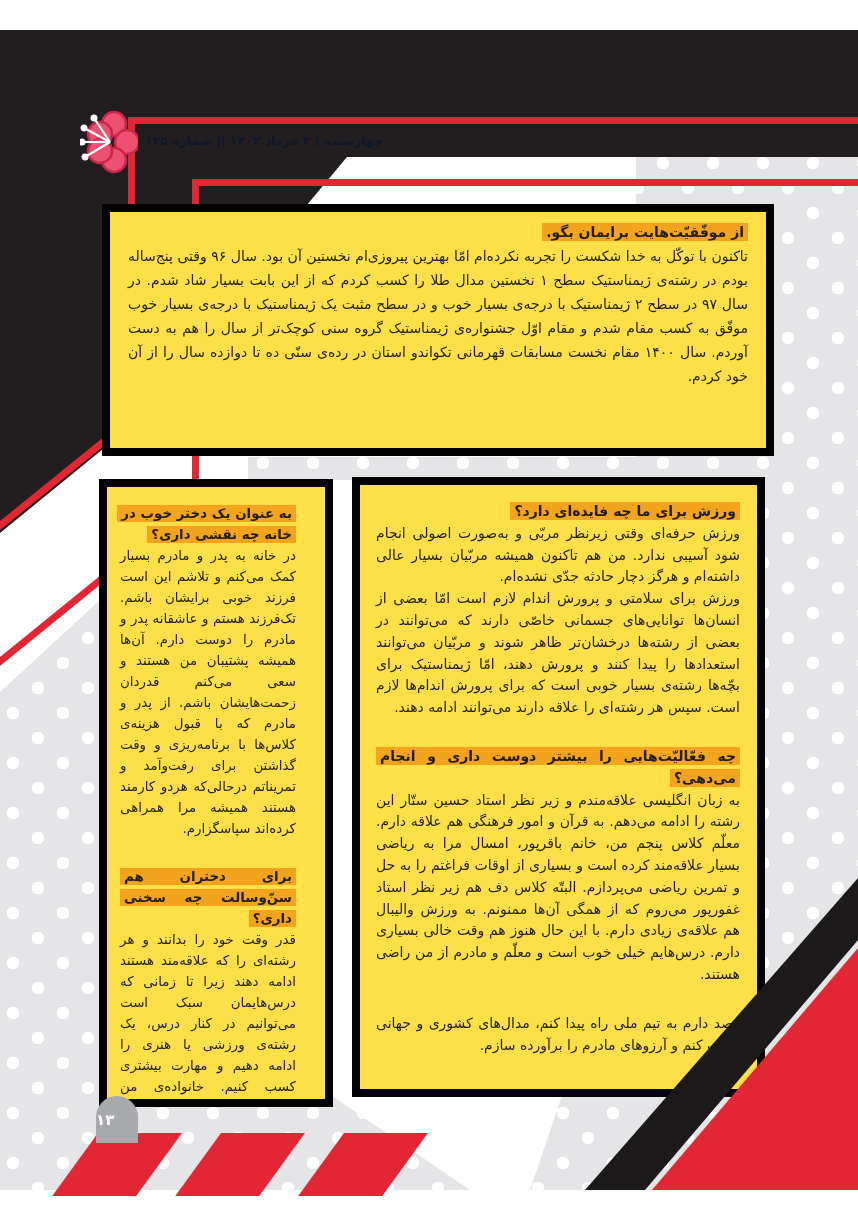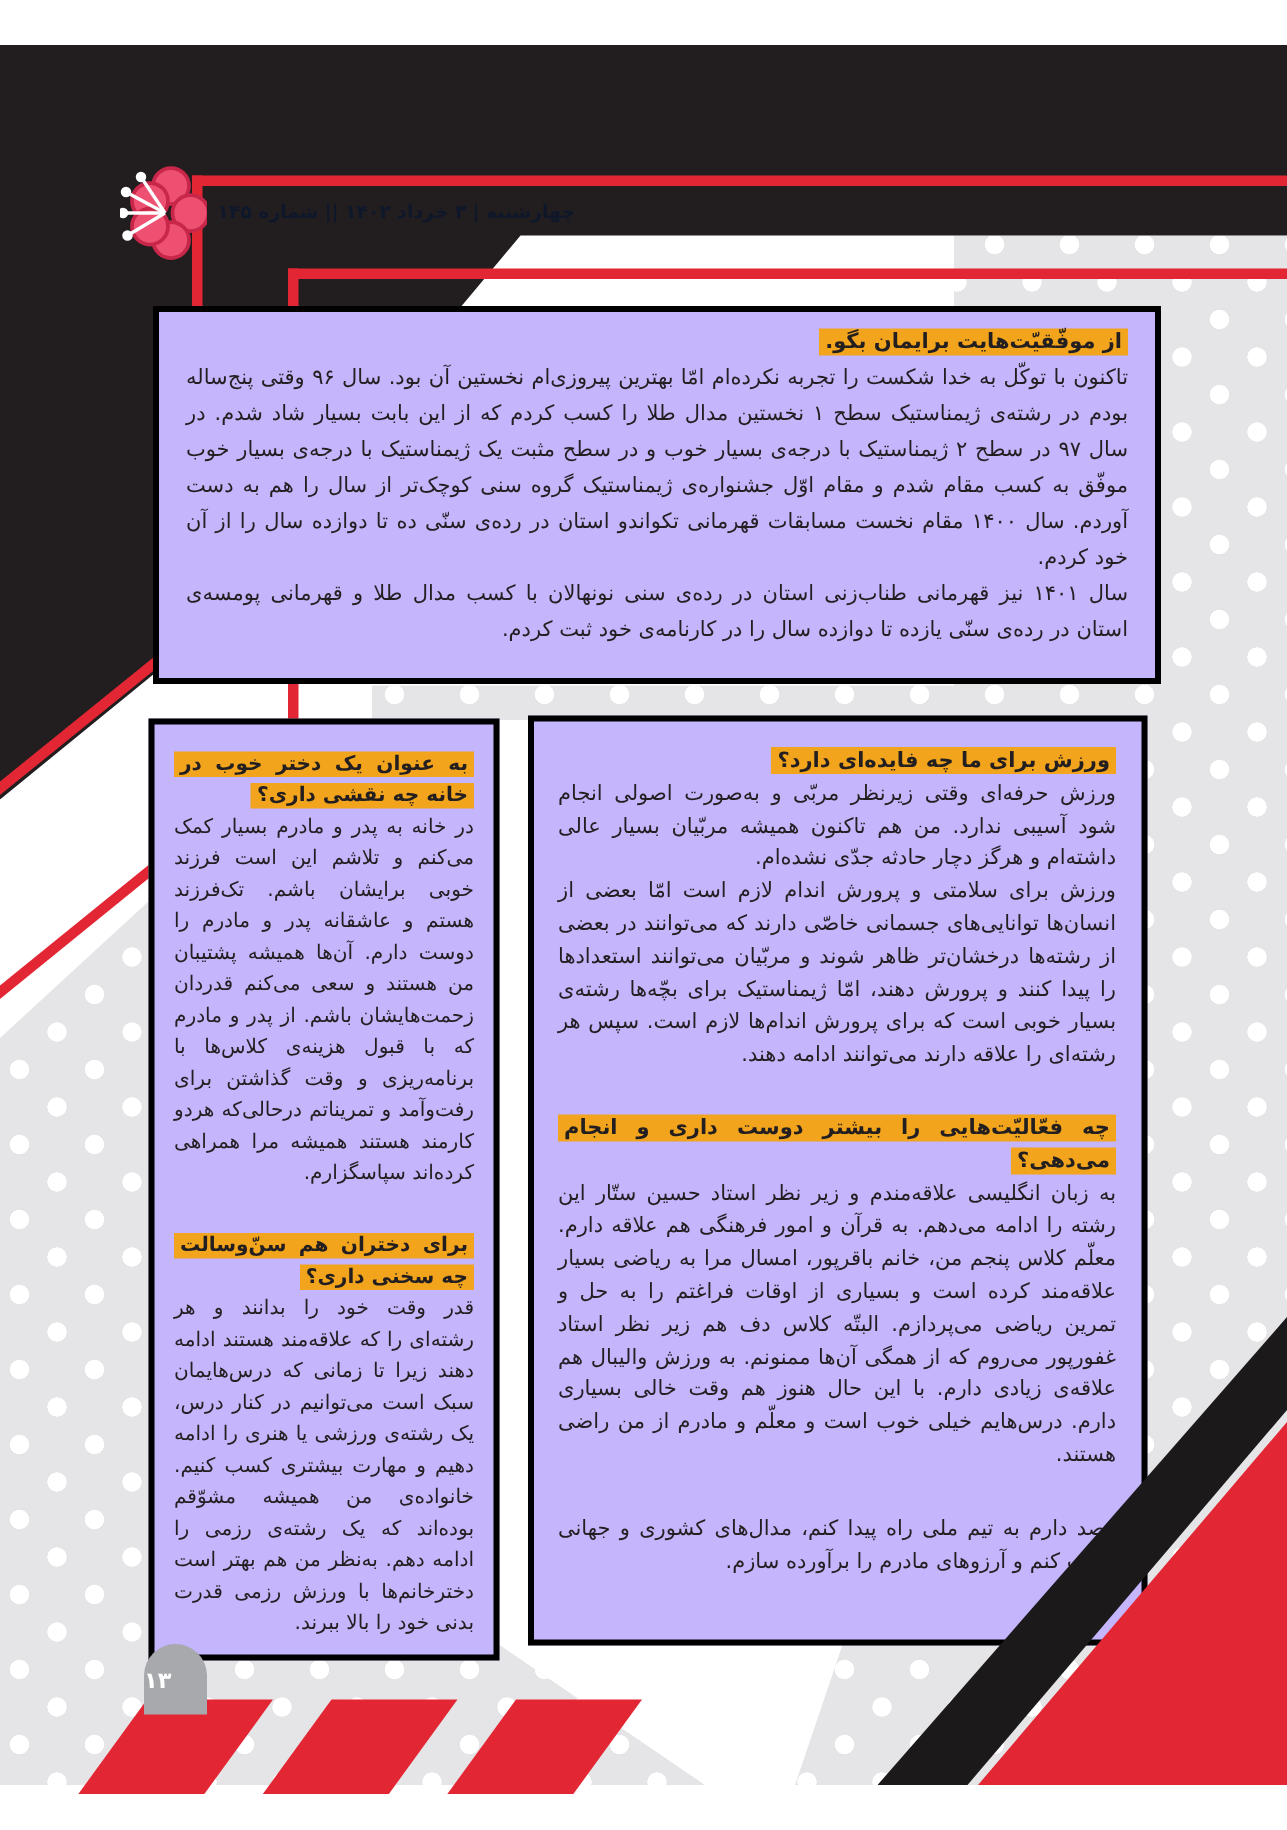--- a/index.html
+++ b/index.html
@@ -41,27 +41,27 @@
   .f2l { left:192px; top:179px; width:7px;  height:307px; }
 
   .issue-line {
     left:145px; top:133px; width:260px;
     color:#0f172a; font-size:12.5px; font-weight:bold;
     direction:rtl; text-align:left; white-space:nowrap;
   }
 
   
   .box {
-    position:absolute; background:#c4b5fd; border:4px solid #000000;
+    position:absolute; background:#fde047; border:8px solid #000000;
     box-sizing:border-box; color:#231f20; direction:rtl; text-align:justify;
     overflow:hidden;
   }
   .intro-box { left:102px; top:204px; width:672px; height:252px; padding:8px 18px 0 18px;
     font-size:14px; line-height:24px; }
-  .left-box  { left:99px;  top:479px; width:234px; height:628px; padding:16px 13px 0 13px;
+  .left-box  { left:99px;  top:479px; width:234px; height:628px; padding:16px 29px 0 13px;
     font-size:13.4px; line-height:21px; }
   .right-box { left:352px; top:477px; width:413px; height:620px; padding:16px 17px 0 16px;
     font-size:14px; line-height:21.8px; }
   .box p { margin:0; }
   .q { display:inline; background:#f2a41c; font-weight:bold; padding:1px 4px;
     box-decoration-break:clone; -webkit-box-decoration-break:clone; }
   .qline { margin:0 0 3px 0; }
   .sec { margin-top:27px; }
   .sec:first-child { margin-top:0; }
 
@@ -124,21 +124,20 @@
     </g>
   </svg>
 
   <div class="abs issue-line">چهارشنبه | ۳ خرداد ۱۴۰۲ || شماره ۱۴۵</div>
 
   <div class="box intro-box">
     <p class="qline">
       <span class="q">از موفّقیّت‌هایت برایمان بگو.</span>
     </p>
     <p>تاکنون با توکّل به خدا شکست را تجربه نکرده‌ام امّا بهترین پیروزی‌ام نخستین آن بود. سال ۹۶ وقتی پنج‌ساله بودم در رشته‌ی ژیمناستیک سطح ۱ نخستین مدال طلا را کسب کردم که از این بابت بسیار شاد شدم. در سال ۹۷ در سطح ۲ ژیمناستیک با درجه‌ی بسیار خوب و در سطح مثبت یک ژیمناستیک با درجه‌ی بسیار خوب موفّق به کسب مقام شدم و مقام اوّل جشنواره‌ی ژیمناستیک گروه سنی کوچک‌تر از سال را هم به دست آوردم. سال ۱۴۰۰ مقام نخست مسابقات قهرمانی تکواندو استان در رده‌ی سنّی ده تا دوازده سال را از آن خود کردم.</p>
-    <p>سال ۱۴۰۱ نیز قهرمانی طناب‌زنی استان در رده‌ی سنی نونهالان با کسب مدال طلا و قهرمانی پومسه‌ی استان در رده‌ی سنّی یازده تا دوازده سال را در کارنامه‌ی خود ثبت کردم.</p>
   </div>
 
   <div class="box left-box">
     <div class="sec">
       <p class="qline">
         <span class="q">به عنوان یک دختر خوب در خانه چه نقشی داری؟</span>
       </p>
       <p>در خانه به پدر و مادرم بسیار کمک می‌کنم و تلاشم این است فرزند خوبی برایشان باشم. تک‌فرزند هستم و عاشقانه پدر و مادرم را دوست دارم. آن‌ها همیشه پشتیبان من هستند و سعی می‌کنم قدردان زحمت‌هایشان باشم. از پدر و مادرم که با قبول هزینه‌ی کلاس‌ها با برنامه‌ریزی و وقت گذاشتن برای رفت‌وآمد و تمریناتم درحالی‌که هردو کارمند هستند همیشه مرا همراهی کرده‌اند سپاسگزارم.</p>
     </div>
     <div class="sec">

